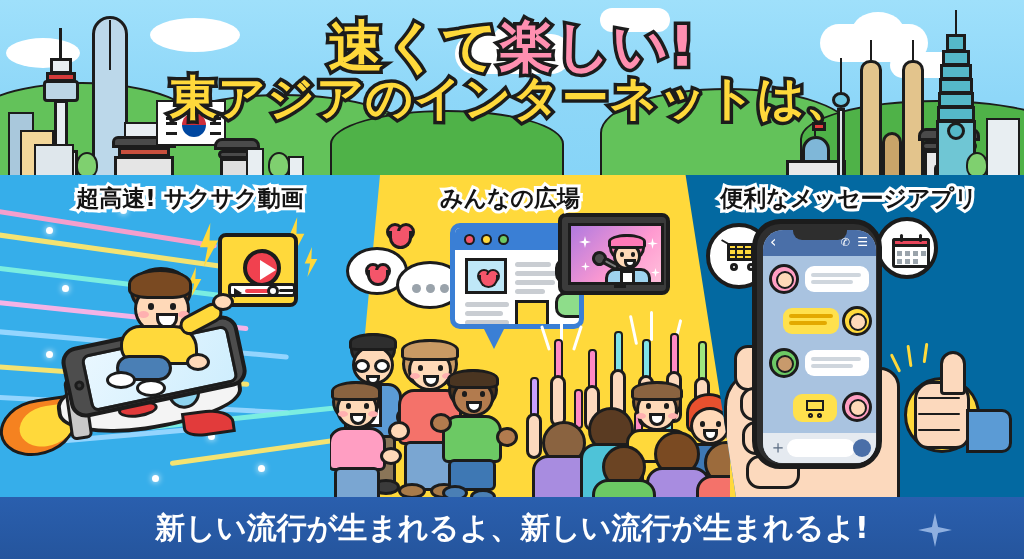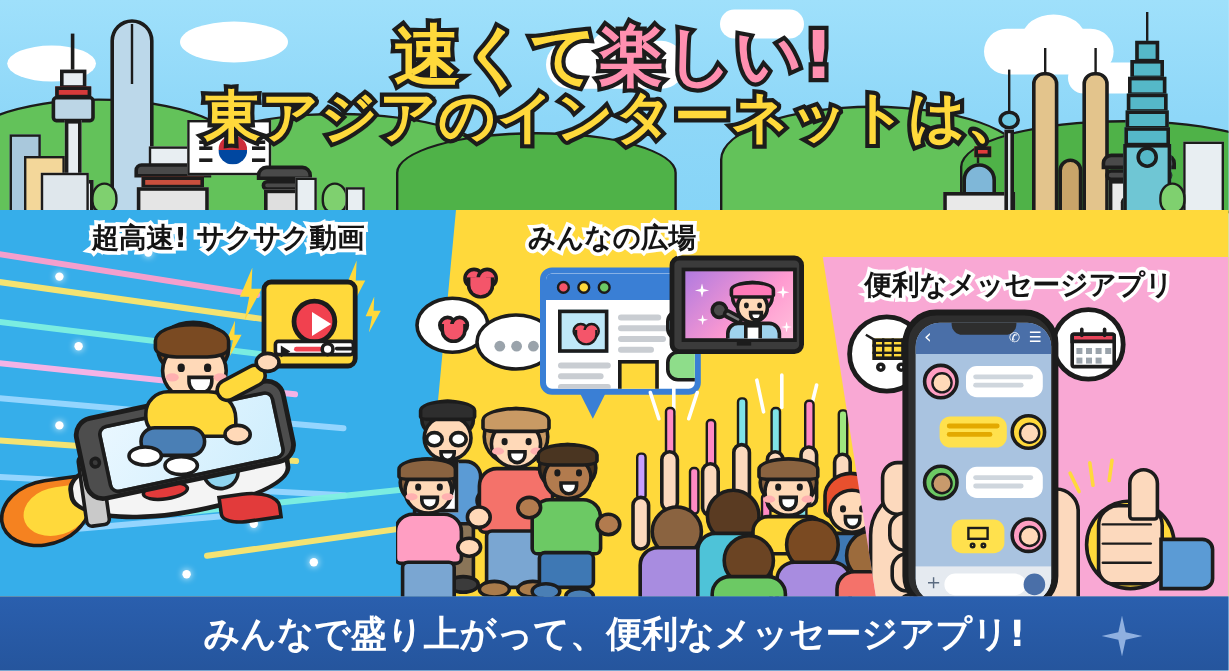--- a/index.html
+++ b/index.html
@@ -28,21 +28,21 @@
         -webkit-text-stroke:7px #1c1c1c;paint-order:stroke fill;}
   .t1{font-size:47px;color:#ffd93b;}
   .t2{font-size:55px;margin-top:4px;}
   .t2 .y{color:#ffd93b;}
   .t2 .p{color:#ff8fb0;}
 
   
   .panels{position:absolute;left:0;top:175px;width:1024px;height:322px;overflow:hidden;background:#ffd93b;}
   .panel{position:absolute;top:0;height:322px;overflow:hidden;}
   .p1{left:0;width:380px;background:#36aeea;clip-path:polygon(0 0,100% 0,92% 100%,0 100%);}
-  .p3{right:0;width:360px;background:#f9a8d4;clip-path:polygon(6% 0,100% 0,100% 100%,20% 100%);margin-top:39px;}
+  .p3{right:0;width:360px;background:#0369a1;clip-path:polygon(6% 0,100% 0,100% 100%,20% 100%);}
   .p-head{position:absolute;top:8px;width:100%;text-align:center;z-index:12;
           font-size:23px;font-weight:900;color:#141414;letter-spacing:0px;
           -webkit-text-stroke:6px #ffffff;paint-order:stroke fill;}
   .p-head.s2{ }
   
   .streak{position:absolute;height:5px;border-radius:4px;transform-origin:left center;opacity:.95;}
   .dot{position:absolute;width:7px;height:7px;border-radius:50%;background:#fff;box-shadow:0 0 6px #fff;}
 
   
   .ol{border:3px solid #1c1c1c;box-sizing:border-box;}
@@ -615,17 +615,17 @@
         <div class="bar" style="left:18px;top:82px;width:42px;height:2px;border-radius:2px;"></div>
         <div class="ol" style="position:absolute;left:66px;top:62px;width:46px;height:44px;background:#5b9bd5;border-radius:0 10px 10px 0;"></div>
         <div class="sray" style="left:-6px;top:6px;height:20px;background:#ffd93b;transform:rotate(-26deg);"></div>
         <div class="sray" style="left:8px;top:-2px;height:22px;background:#ffd93b;transform:rotate(-8deg);"></div>
         <div class="sray" style="left:24px;top:-4px;height:20px;background:#ffd93b;transform:rotate(8deg);"></div>
       </div>
     </div>
   </div>
 
   <div class="footer">
-    <div class="footer-text">みんなで盛り上がって、便利なメッセージアプリ!</div>
+    <div class="footer-text">新しい流行が生まれるよ、新しい流行が生まれるよ!</div>
     <div class="fstar"></div>
   </div>
 
 </div>
 
 </body></html>

